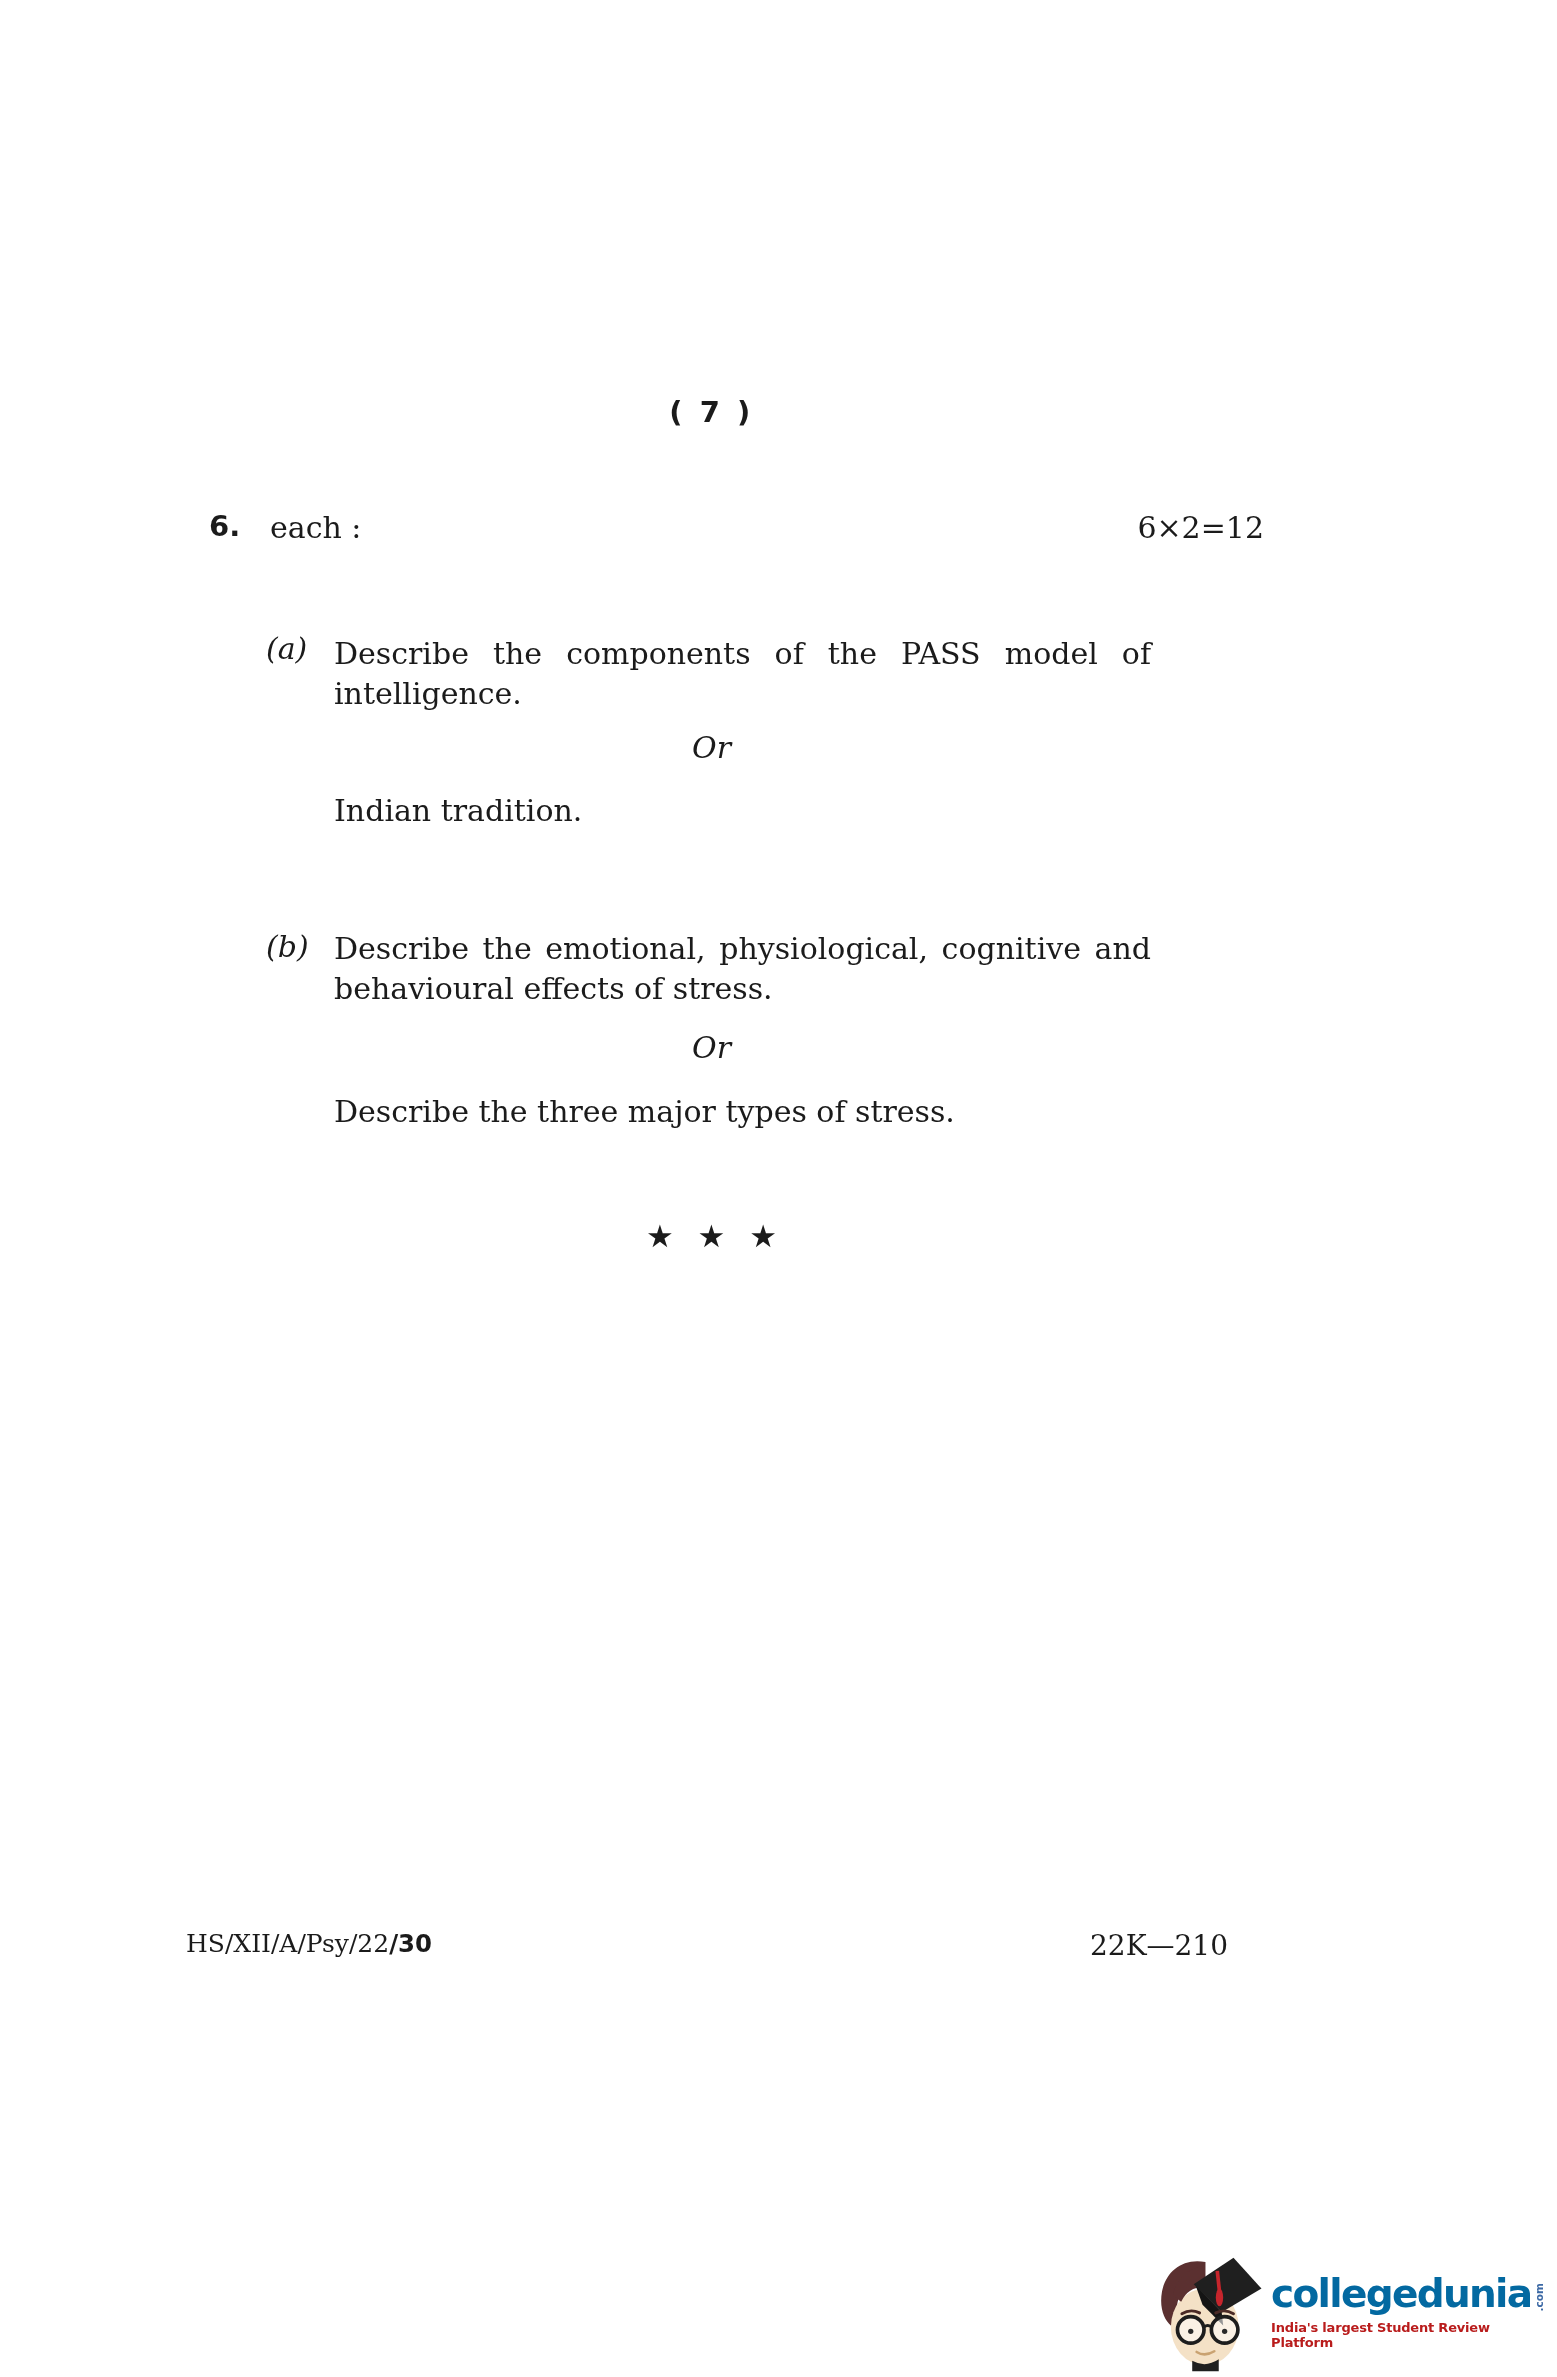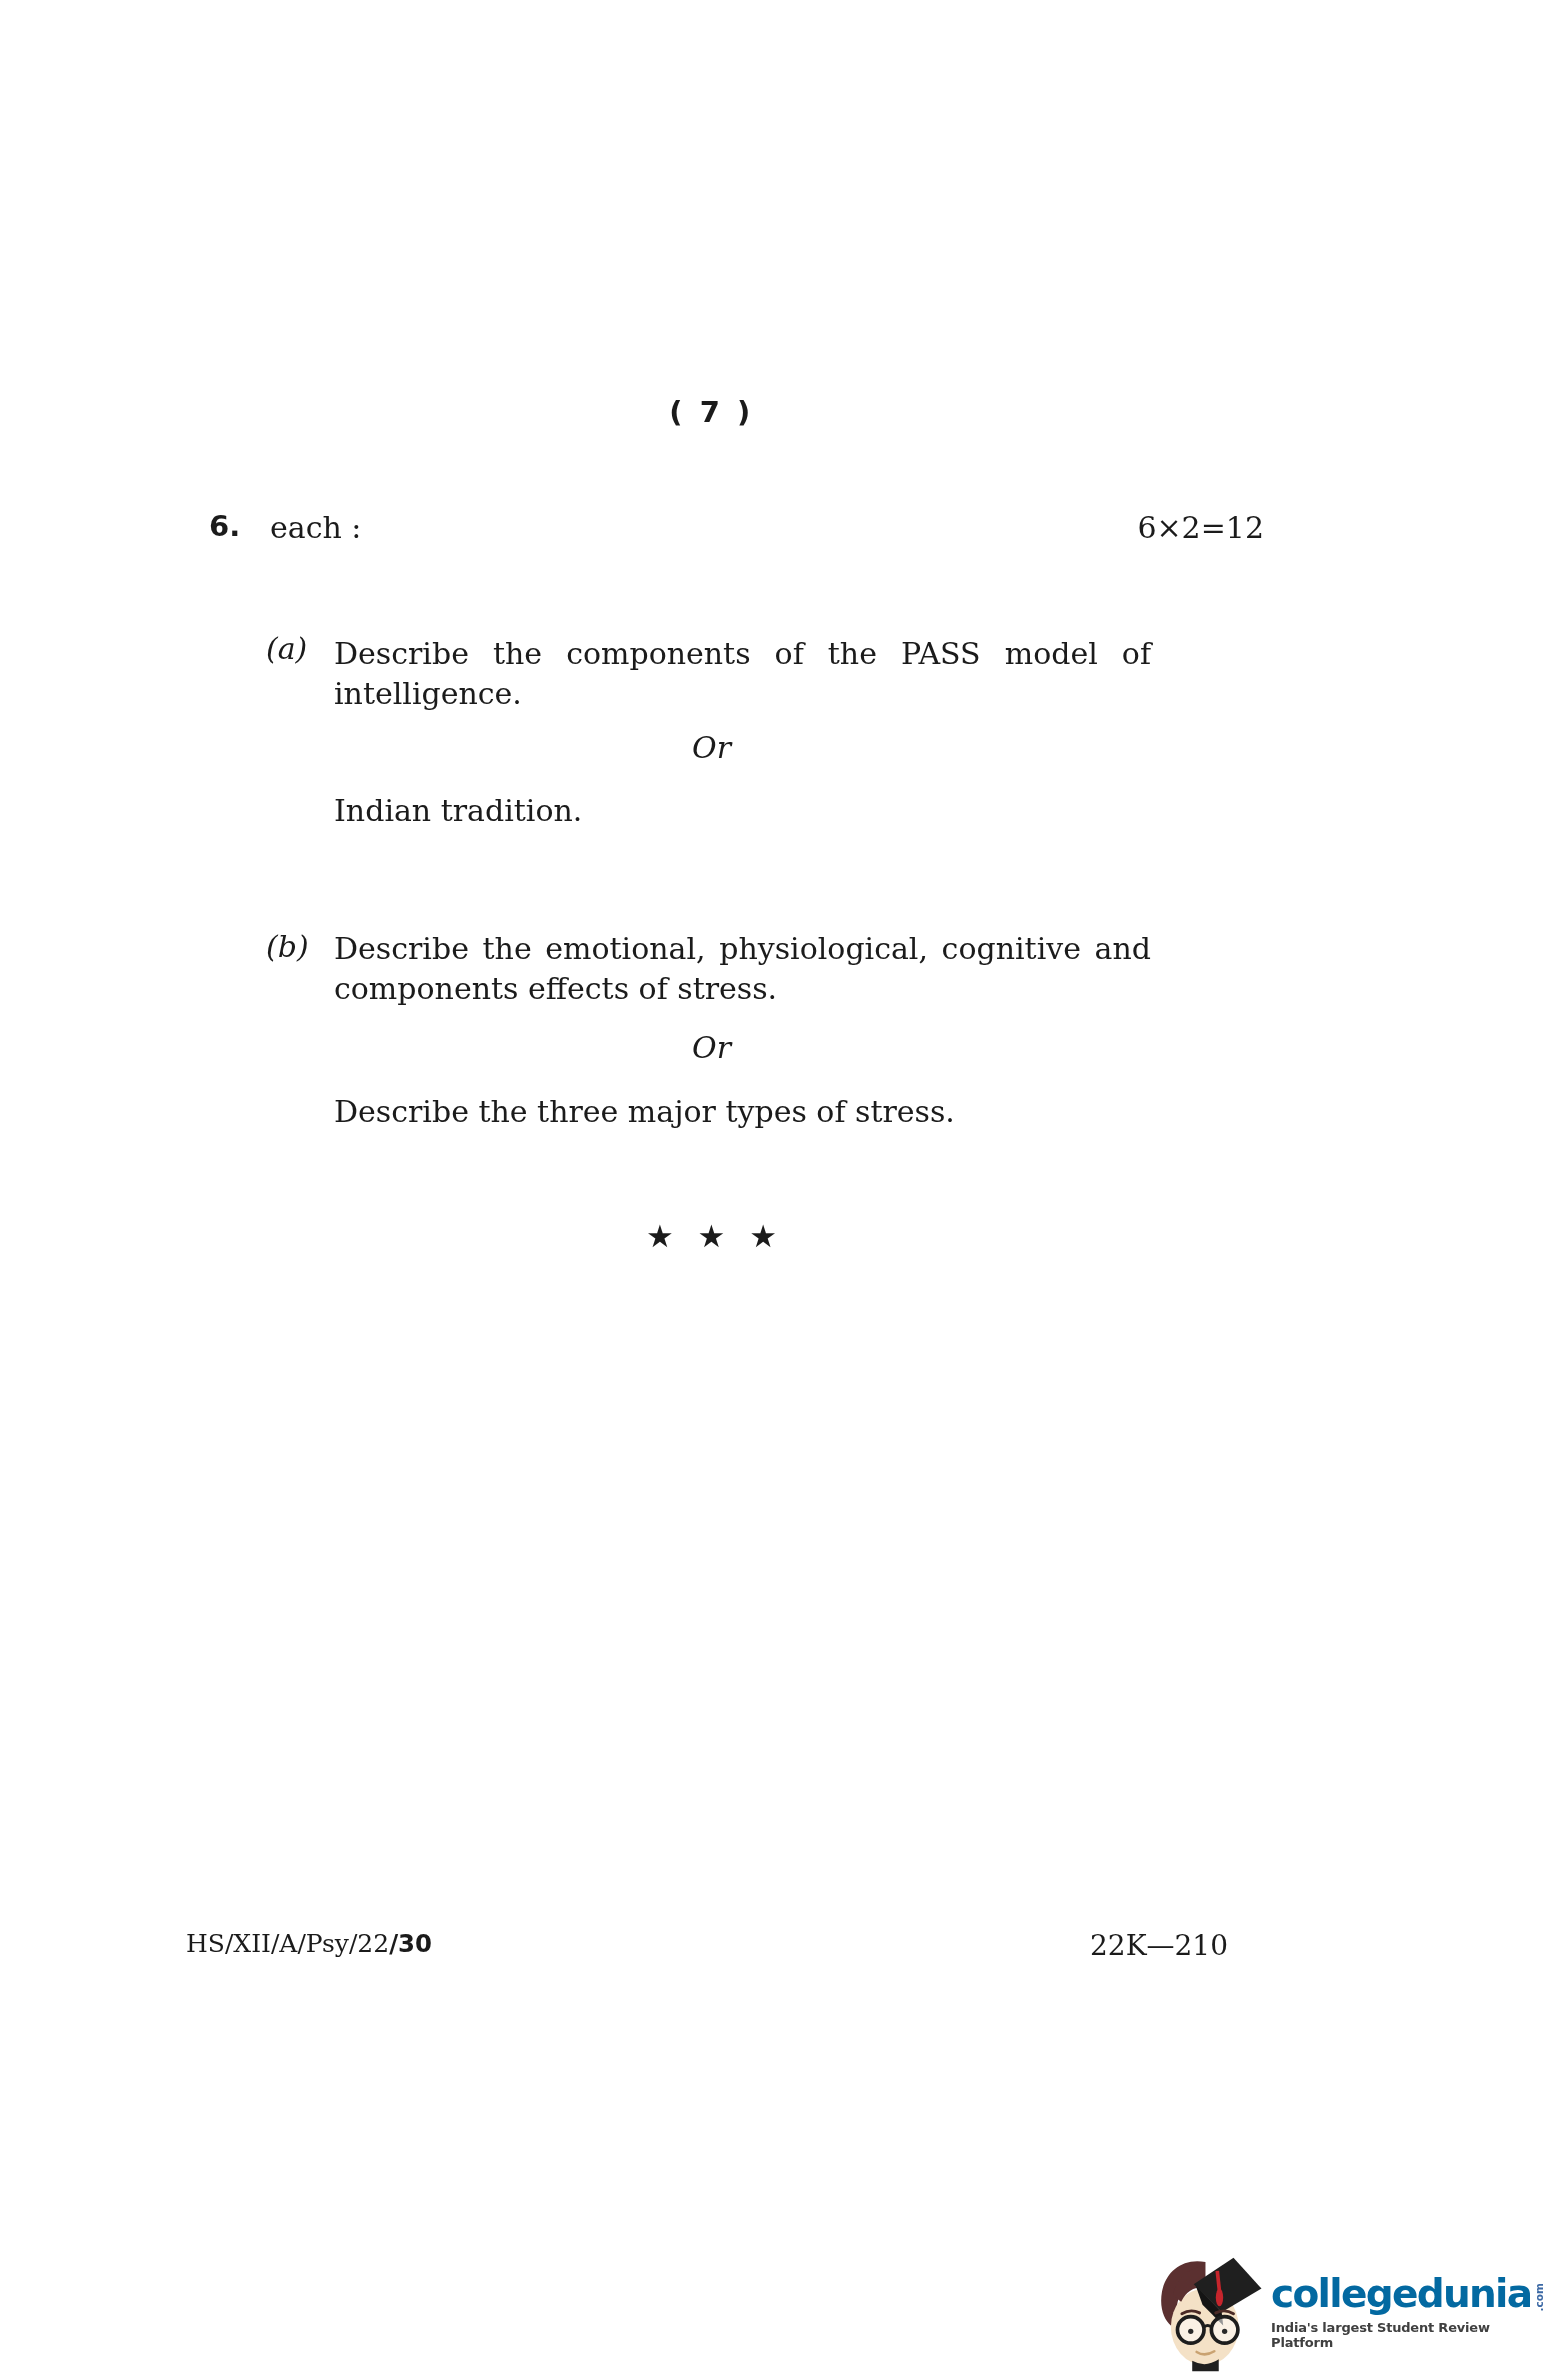--- a/index.html
+++ b/index.html
@@ -81,21 +81,21 @@
   }
   .domain {
     font-family: "DejaVu Sans", "Liberation Sans", sans-serif;
     font-weight: 700; font-size: 10.5px; color: #3c69a5;
     writing-mode: vertical-rl; transform: rotate(180deg);
     margin-left: 1.7px; margin-bottom: 1.7px; letter-spacing: 0px;
   }
   .tagline {
     font-family: "DejaVu Sans", "Liberation Sans", sans-serif;
     font-weight: 700; font-size: 13px; letter-spacing: -0.2px;
-    color: #404040; margin-top: 7px;
+    color: #b91c1c; margin-top: 7px;
   }
 </style>
 </head>
 <body>
 
 <div class="abs page-number">(  7  )</div>
 
 <div class="abs qnum">6.</div>
 <div class="abs qbody">
   <div class="row2">
@@ -112,21 +112,21 @@
 
 <div class="abs orline or-1">Or</div>
 
 <div class="abs subbody alt-a">
   <div class="line">Indian tradition.</div>
 </div>
 
 <div class="abs marker marker-b">(b)</div>
 <div class="abs subbody sub-b">
   <div class="jline">Describe the emotional, physiological, cognitive and</div>
-  <div class="line">components effects of stress.</div>
+  <div class="line">behavioural effects of stress.</div>
 </div>
 
 <div class="abs orline or-2">Or</div>
 
 <div class="abs subbody alt-b">
   <div class="line">Describe the three major types of stress.</div>
 </div>
 
 <div class="abs stars">★ ★ ★</div>
 

